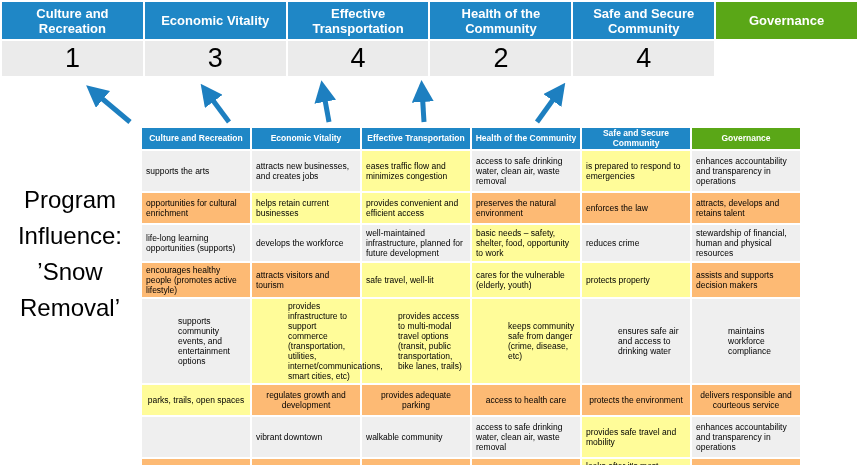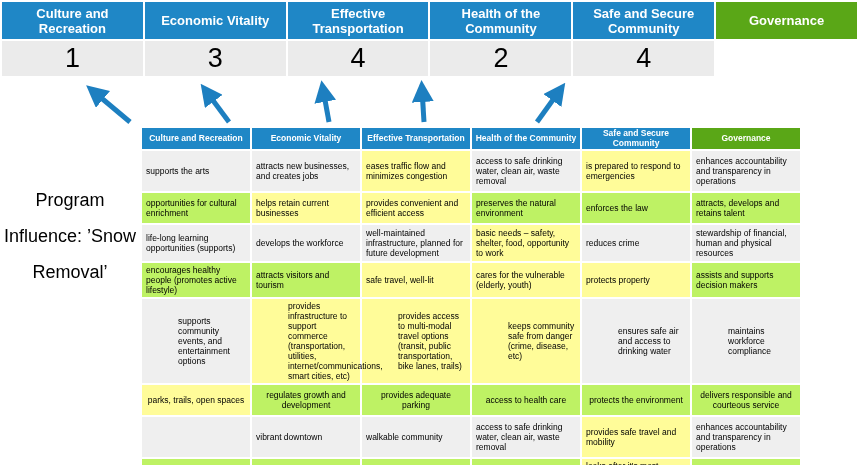--- a/index.html
+++ b/index.html
@@ -11,34 +11,34 @@
             display:grid; grid-template-columns:repeat(6,1fr); gap:2px; }
   .banner-head { background:var(--blue); color:var(--header_text); font-weight:bold;
                  font-size:13px; line-height:15px; height:37px; padding:0 8px;
                  display:flex; align-items:center; justify-content:center; text-align:center; }
   .banner-head.green { background:var(--green); }
   .banner-score { background:var(--score_bg); color:var(--body_text); font-size:27px;
                   height:35px; display:flex; align-items:center; justify-content:center; }
 
   
   .prog-title { position:absolute; left:2px; top:182px; width:136px;
-                font-size:18px; line-height:36px; text-align:center; color:var(--body_text); }
+                font-size:24px; line-height:36px; text-align:center; color:var(--body_text); }
 
   
   .arrow-band { position:absolute; left:0; top:72px; }
 
   
   .matrix { position:absolute; left:140px; top:126px; width:662px;
             border-collapse:separate; border-spacing:2px; table-layout:fixed; }
   .matrix th { background:var(--blue); color:var(--header_text); font-weight:bold;
                font-size:8.5px; line-height:9.5px; height:21px; text-align:center;
                vertical-align:middle; padding:1px 2px; }
   .matrix th.green { background:var(--green); }
   .matrix td { font-size:8.5px; line-height:10px; color:var(--body_text);
-               vertical-align:middle; text-align:left; padding:2px 4px; background:#bef264; }
+               vertical-align:middle; text-align:left; padding:2px 4px; background:#fdba74; }
   .matrix tbody tr.band td { background:var(--band_gray); }
   .matrix td.hl { background:var(--yellow) !important; }
   .matrix tbody tr:nth-child(1) td { height:40px; }
   .matrix tbody tr:nth-child(2) td { height:30px; }
   .matrix tbody tr:nth-child(3) td { height:36px; }
   .matrix tbody tr:nth-child(4) td { height:29px; }
   .matrix tbody tr:nth-child(5) td { height:56px;padding-left:36px; }
   .matrix tbody tr:nth-child(6) td { height:30px;text-align:center; }
   .matrix tbody tr:nth-child(7) td { height:40px; }
   .matrix tbody tr:nth-child(8) td { height:17px; }

